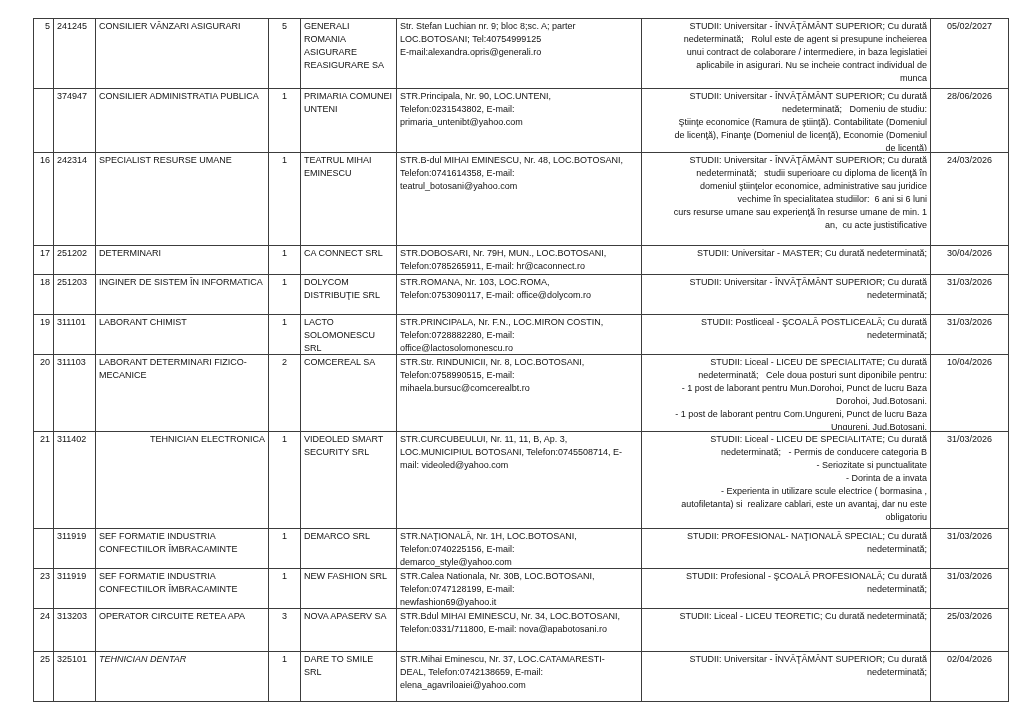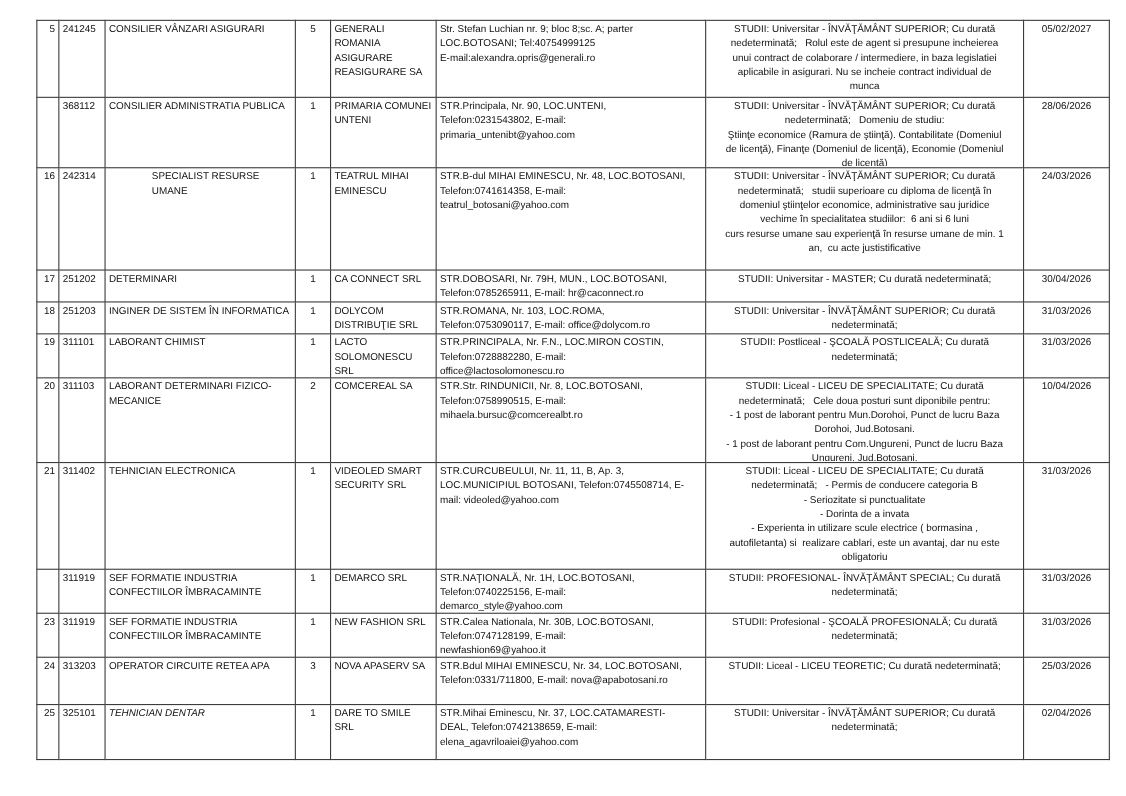--- a/index.html
+++ b/index.html
@@ -32,21 +32,21 @@
     color: #111111;
   }
   .cw { overflow: hidden; }
   td.c-no   { text-align: right; padding-right: 2px; padding-left: 1px; }
   td.c-code { text-align: left;  padding-left: 2px; }
   td.c-occ  { text-align: left;  padding-left: 4px; }
   td.c-pos  { text-align: center; }
   td.c-emp  { text-align: left;  padding-left: 3px; }
   td.c-addr { text-align: left;  padding-left: 3px; }
   td.c-addr .cw, td.c-cond .cw { white-space: pre-wrap; word-wrap: break-word; }
-  td.c-cond { text-align: center;  padding-left: 3px; }
+  td.c-cond { text-align: right;  padding-left: 3px; }
   td.c-date { text-align: center; }
 </style>
 </head>
 <body>
 
 <div class="page">
   <table class="jobs-table">
     <colgroup>
       <col style="width:20px">
       <col style="width:42px">
@@ -88,21 +88,21 @@
           </td>
     <td class="c-date">
             <div class="cw" style="height: 55px;">05/02/2027</div>
           </td>
   </tr>
         <tr class="job-row">
     <td class="c-no">
             <div class="cw" style="height: 61px; margin-left: 24px;">15</div>
           </td>
     <td class="c-code">
-            <div class="cw" style="height: 61px;">368112</div>
+            <div class="cw" style="height: 61px;">374947</div>
           </td>
     <td class="c-occ">
             <div class="cw" style="height: 61px;">CONSILIER ADMINISTRATIA PUBLICA</div>
           </td>
     <td class="c-pos">
             <div class="cw" style="height: 61px;">1</div>
           </td>
     <td class="c-emp">
             <div class="cw" style="height: 61px;">PRIMARIA COMUNEI UNTENI</div>
           </td>
@@ -123,21 +123,21 @@
           </td>
   </tr>
         <tr class="job-row">
     <td class="c-no">
             <div class="cw" style="height: 90px;">16</div>
           </td>
     <td class="c-code">
             <div class="cw" style="height: 90px;">242314</div>
           </td>
     <td class="c-occ">
-            <div class="cw" style="height: 90px; margin-left: 39px;">SPECIALIST RESURSE UMANE</div>
+            <div class="cw" style="height: 90px;">SPECIALIST RESURSE UMANE</div>
           </td>
     <td class="c-pos">
             <div class="cw" style="height: 90px;">1</div>
           </td>
     <td class="c-emp">
             <div class="cw" style="height: 90px;">TEATRUL MIHAI EMINESCU</div>
           </td>
     <td class="c-addr">
             <div class="cw" style="height: 90px;">STR.B-dul MIHAI EMINESCU, Nr. 48, LOC.BOTOSANI,
 Telefon:0741614358, E-mail:
@@ -192,21 +192,21 @@
     <td class="c-occ">
             <div class="cw" style="height: 26px;">INGINER DE SISTEM ÎN INFORMATICA</div>
           </td>
     <td class="c-pos">
             <div class="cw" style="height: 26px;">1</div>
           </td>
     <td class="c-emp">
             <div class="cw" style="height: 26px;">DOLYCOM DISTRIBUŢIE SRL</div>
           </td>
     <td class="c-addr">
-            <div class="cw" style="height: 26px;">STR.ROMANA, Nr. 103, LOC.ROMA,
+            <div class="cw" style="height: 37px;">STR.ROMANA, Nr. 103, LOC.ROMA,
 Telefon:0753090117, E-mail: office@dolycom.ro</div>
           </td>
     <td class="c-cond">
             <div class="cw" style="height: 26px;">STUDII: Universitar - ÎNVĂŢĂMÂNT SUPERIOR; Cu durată
 nedeterminată;</div>
           </td>
     <td class="c-date">
             <div class="cw" style="height: 26px;">31/03/2026</div>
           </td>
   </tr>
@@ -273,21 +273,21 @@
           </td>
   </tr>
         <tr class="job-row">
     <td class="c-no">
             <div class="cw" style="height: 94px;">21</div>
           </td>
     <td class="c-code">
             <div class="cw" style="height: 94px;">311402</div>
           </td>
     <td class="c-occ">
-            <div class="cw" style="height: 84px;">TEHNICIAN ELECTRONICA</div>
+            <div class="cw" style="height: 84px; text-align: right;">TEHNICIAN ELECTRONICA</div>
           </td>
     <td class="c-pos">
             <div class="cw" style="height: 94px;">1</div>
           </td>
     <td class="c-emp">
             <div class="cw" style="height: 94px;">VIDEOLED SMART SECURITY SRL</div>
           </td>
     <td class="c-addr">
             <div class="cw" style="height: 94px;">STR.CURCUBEULUI, Nr. 11, 11, B, Ap. 3,
 LOC.MUNICIPIUL BOTOSANI, Telefon:0745508714, E-
@@ -321,21 +321,21 @@
           </td>
     <td class="c-emp">
             <div class="cw" style="height: 37px;">DEMARCO SRL</div>
           </td>
     <td class="c-addr">
             <div class="cw" style="height: 37px;">STR.NAŢIONALĂ, Nr. 1H, LOC.BOTOSANI,
 Telefon:0740225156, E-mail:
 demarco_style@yahoo.com</div>
           </td>
     <td class="c-cond">
-            <div class="cw" style="height: 37px;">STUDII: PROFESIONAL- ÎNVĂŢĂMÂNT SPECIAL; Cu durată
+            <div class="cw" style="height: 37px;">STUDII: PROFESIONAL- NAŢIONALĂ SPECIAL; Cu durată
 nedeterminată;</div>
           </td>
     <td class="c-date">
             <div class="cw" style="height: 37px;">31/03/2026</div>
           </td>
   </tr>
         <tr class="job-row">
     <td class="c-no">
             <div class="cw" style="height: 37px;">23</div>
           </td>

